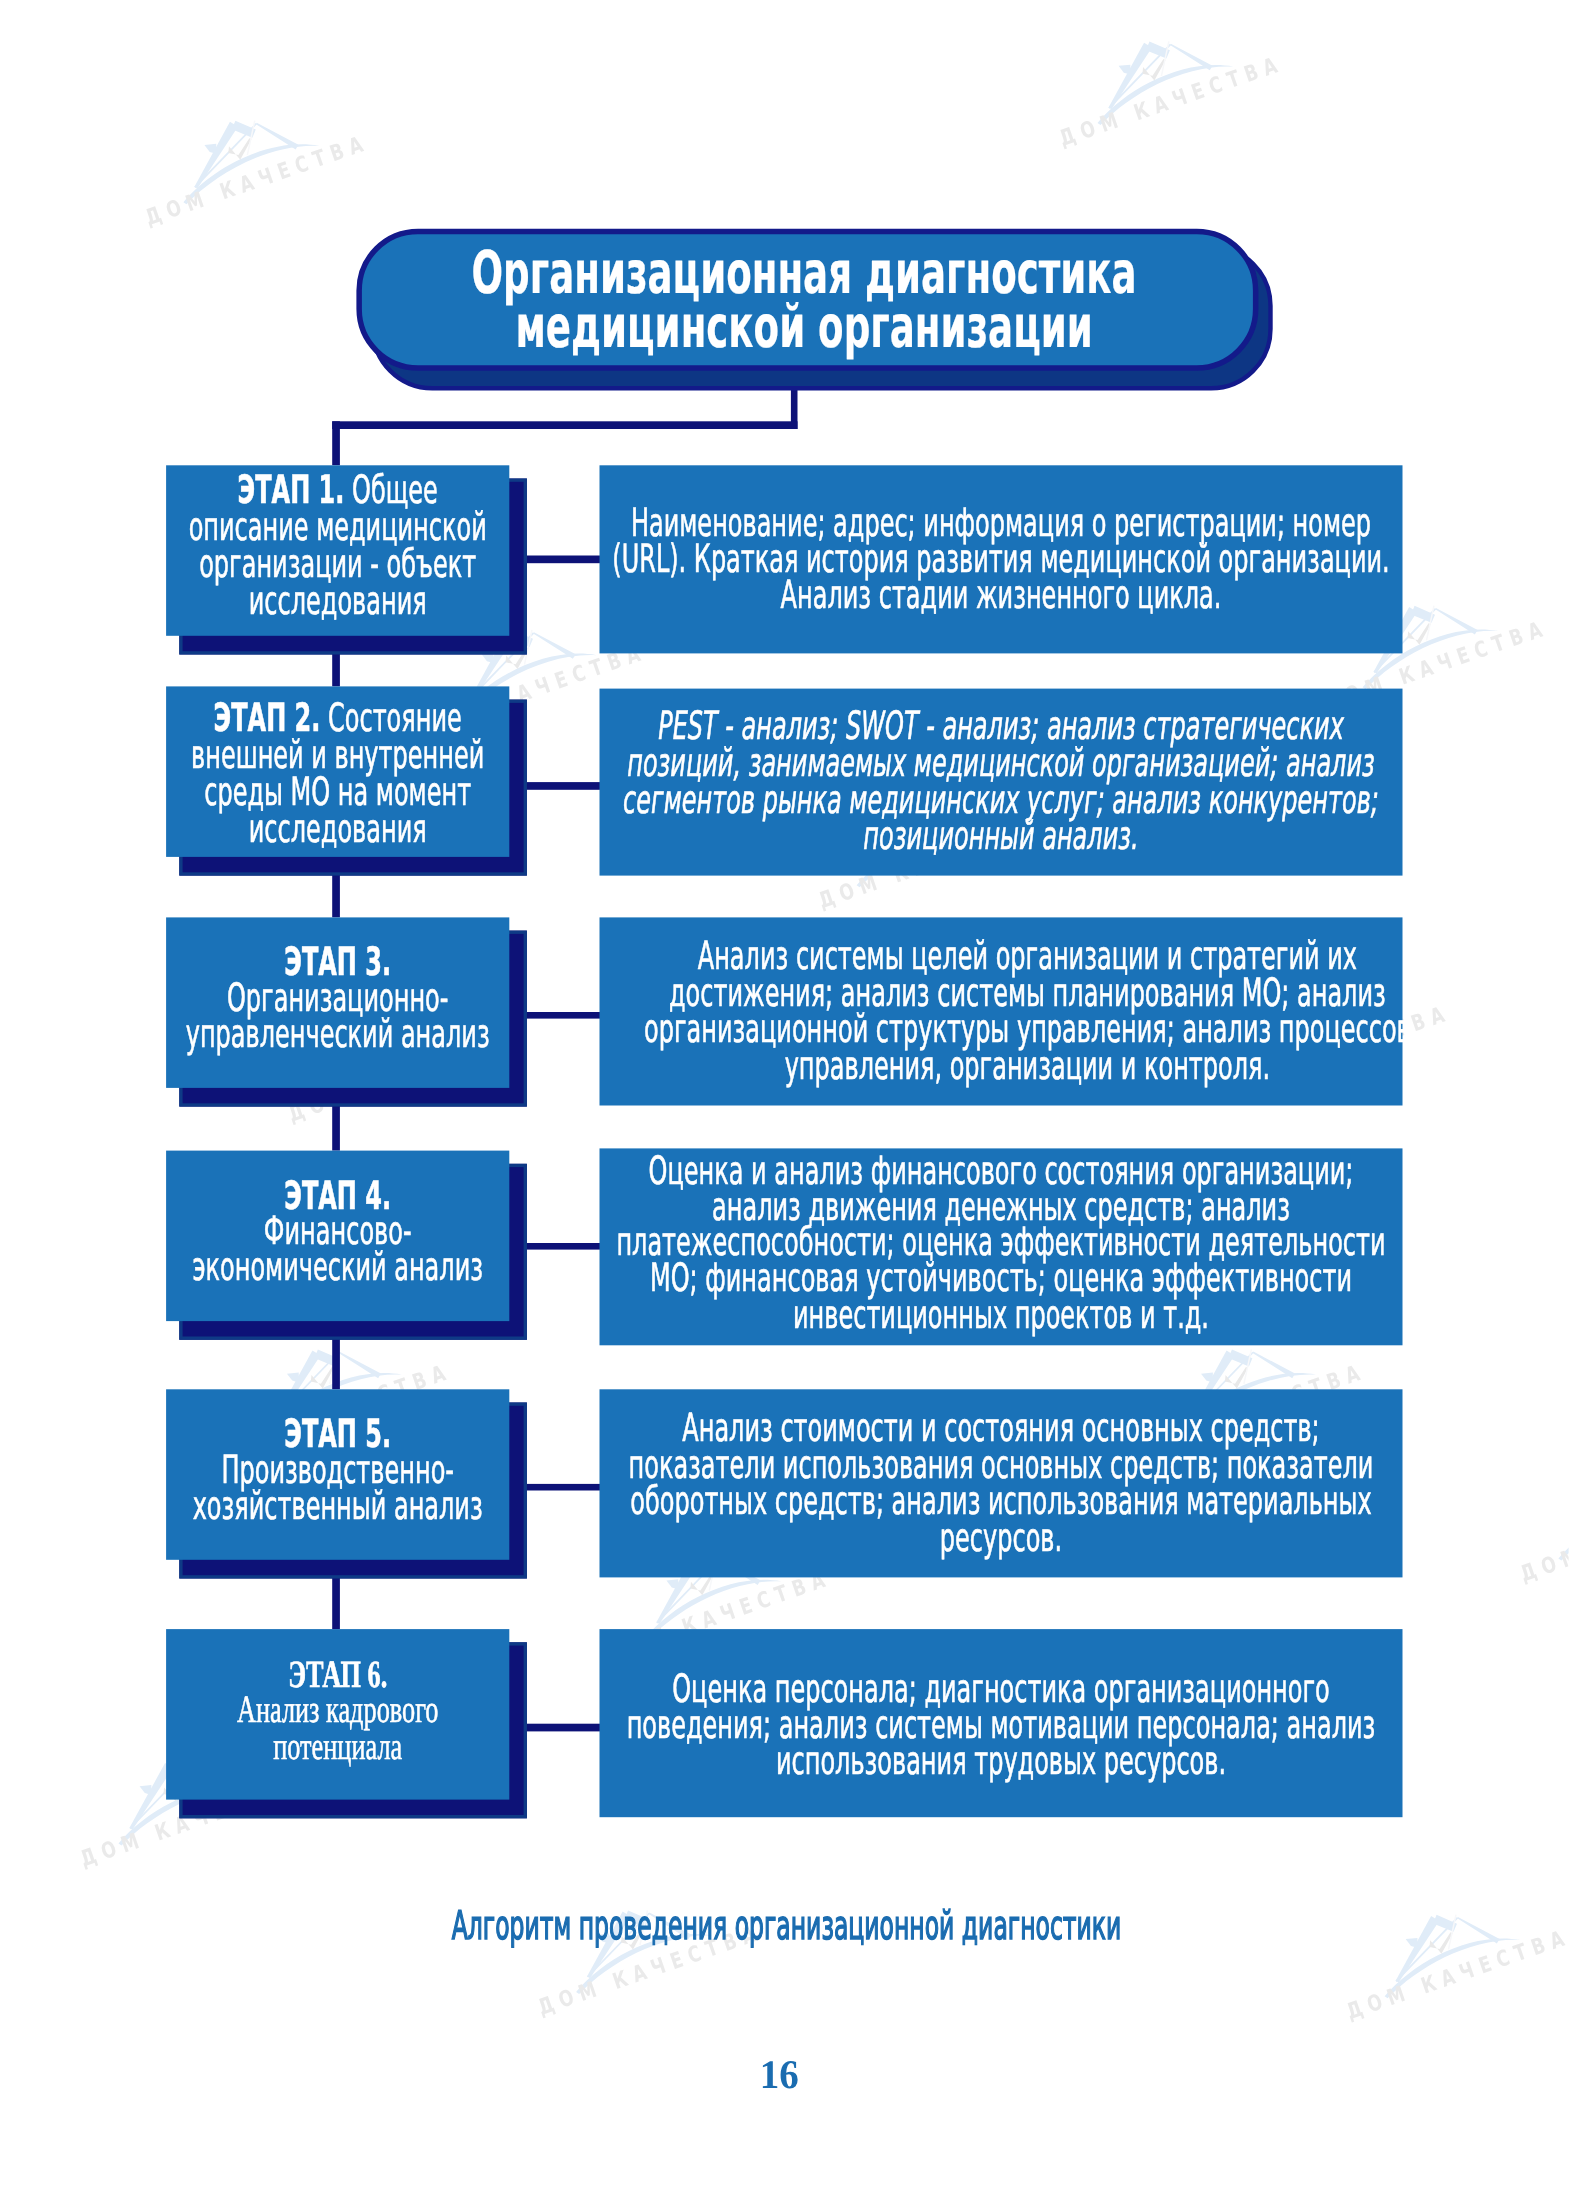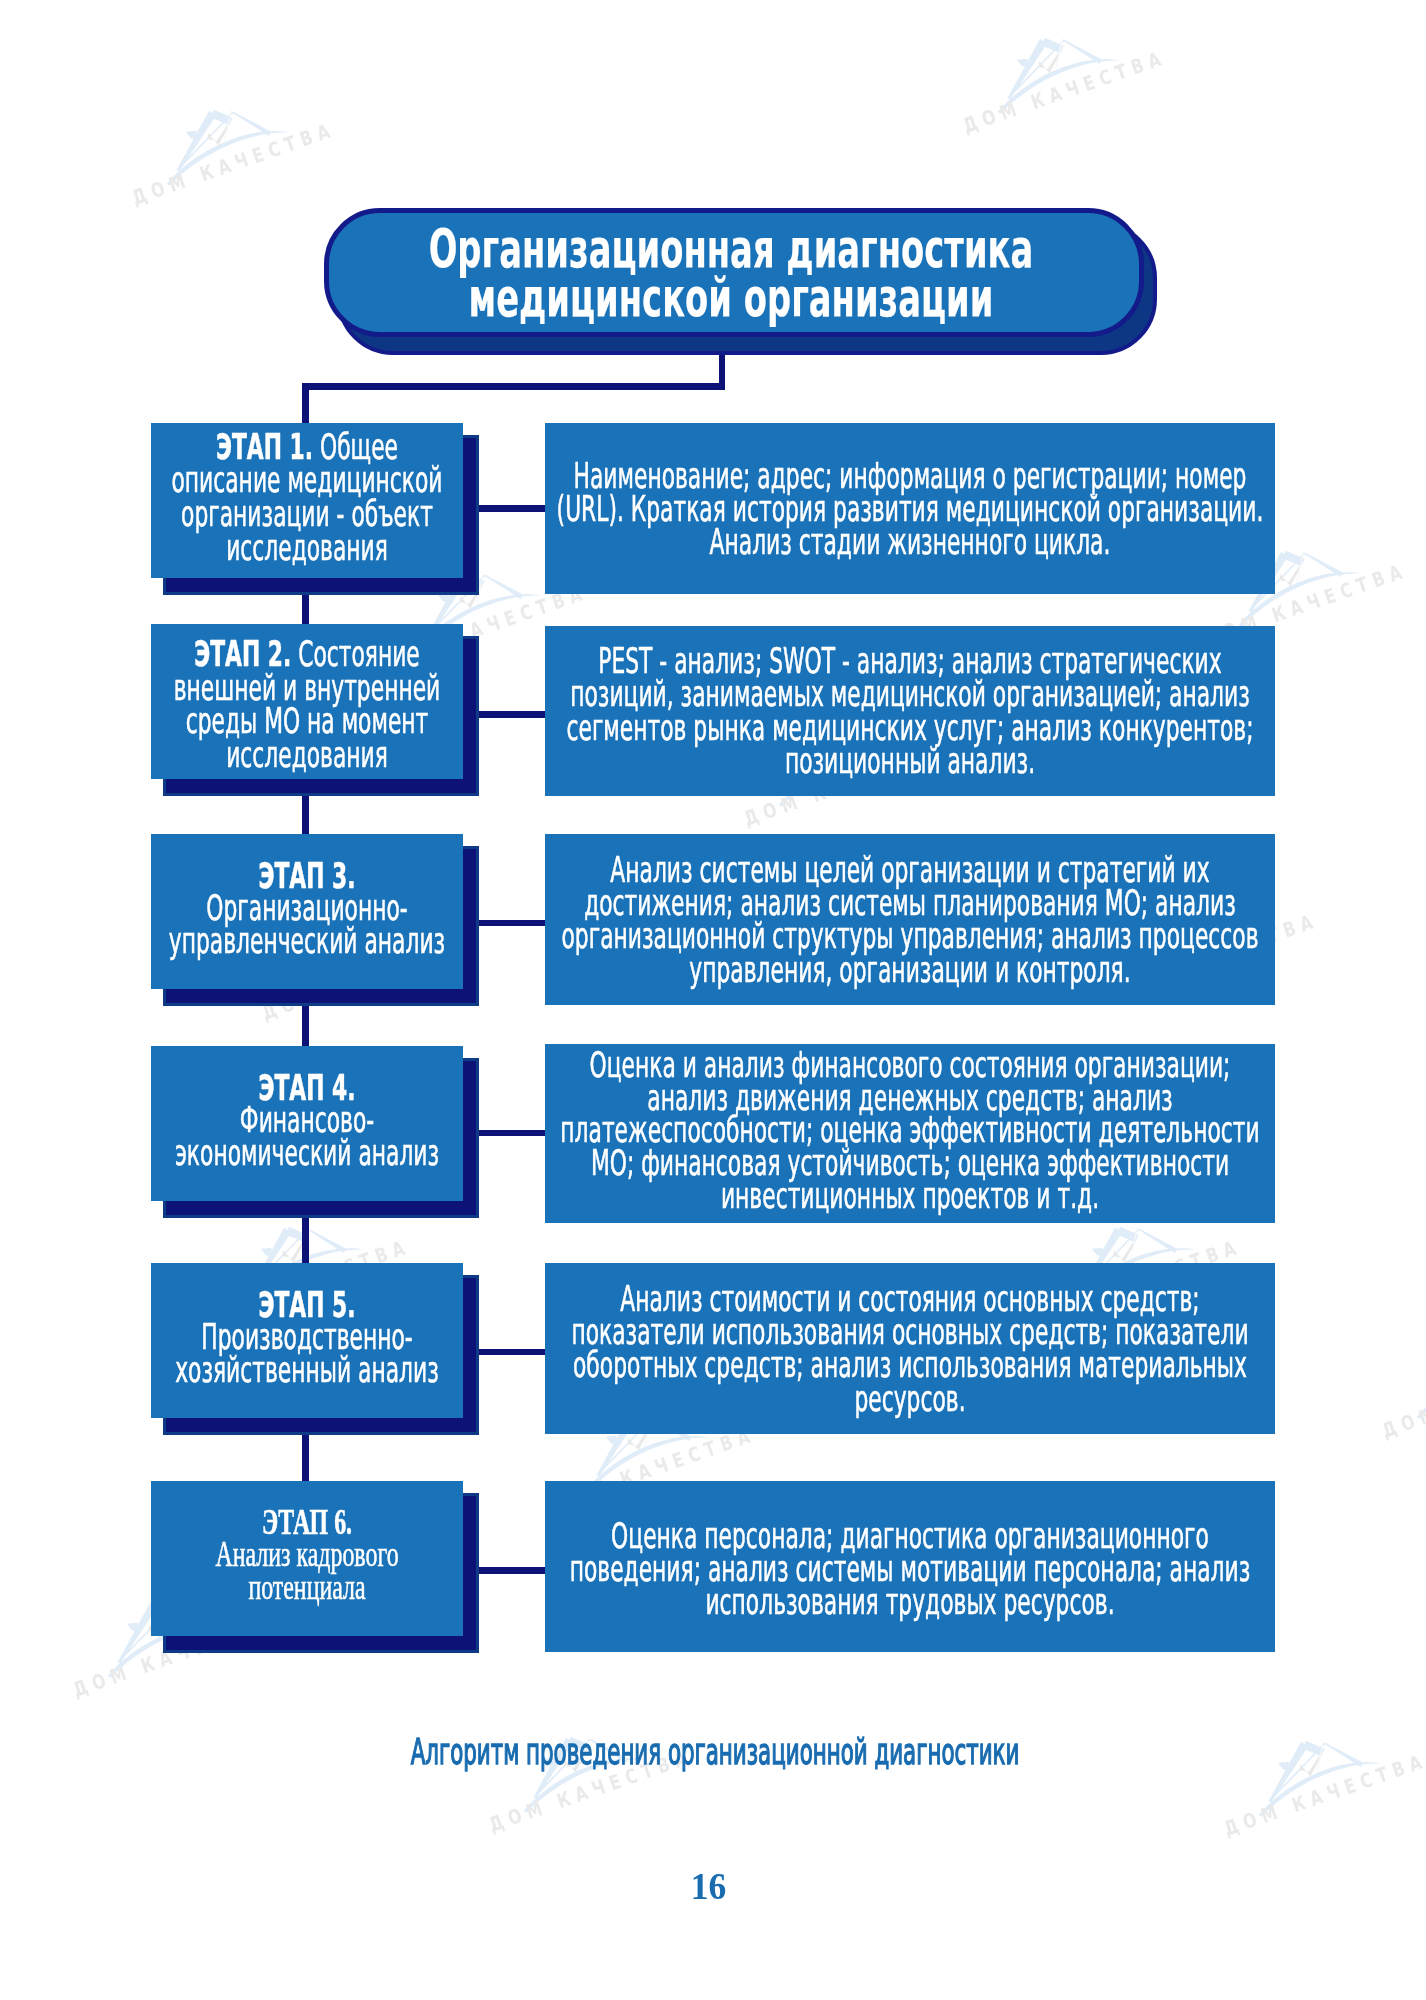--- a/index.html
+++ b/index.html
@@ -365,39 +365,39 @@
           <div class="body" style="left: 0px; top: 0px; width: 312px; height: 155px;"></div>
           <div class="txt" style="left: 0px; width: 312px; font-size: 35.5px; line-height: 33.7px; margin-top: 2.5px;">
             <div class="ln"><span class="sq"><span class="bld">ЭТАП 2.</span> Состояние</span></div>
             <div class="ln"><span class="sq">внешней и внутренней</span></div>
             <div class="ln"><span class="sq">среды МО на момент</span></div>
             <div class="ln"><span class="sq">исследования</span></div>
           </div>
         </div>
         <div class="node" style="left: 545px; top: 626px; width: 730px; height: 170px;">
           <div class="body" style="left: 0px; top: 0px; width: 730px; height: 170px;"></div>
-          <div class="txt" style="left: 0px; width: 730px; font-size: 35.5px; line-height: 33.4px; margin-top: 0px;">
+          <div class="txt" style="left: 0px; width: 730px; font-size: 35.5px; line-height: 33.4px; margin-top: 0px; font-style: italic;">
             <div class="ln"><span class="sq">PEST - анализ; SWOT - анализ; анализ стратегических</span></div>
             <div class="ln"><span class="sq">позиций, занимаемых медицинской организацией; анализ</span></div>
             <div class="ln"><span class="sq">сегментов рынка медицинских услуг; анализ конкурентов;</span></div>
             <div class="ln"><span class="sq">позиционный анализ.</span></div>
           </div>
         </div>
         <div class="node" style="left: 151px; top: 834px; width: 312px; height: 155px;">
           <div class="shadow" style="left: 12px; top: 12px; width: 316px; height: 160px;"></div>
           <div class="body" style="left: 0px; top: 0px; width: 312px; height: 155px;"></div>
           <div class="txt" style="left: 0px; width: 312px; font-size: 35.5px; line-height: 32.8px; margin-top: -3px;">
             <div class="ln"><span class="sq"><span class="bld">ЭТАП 3.</span></span></div>
             <div class="ln"><span class="sq">Организационно-</span></div>
             <div class="ln"><span class="sq">управленческий анализ</span></div>
           </div>
         </div>
         <div class="node" style="left: 545px; top: 834px; width: 730px; height: 171px;">
           <div class="body" style="left: 0px; top: 0px; width: 730px; height: 171px;"></div>
-          <div class="txt" style="left: 0px; width: 730px; font-size: 35.5px; line-height: 33.4px; margin-top: 0px;">
+          <div class="txt" style="left: 0px; width: 730px; font-size: 35.5px; line-height: 33.4px; margin-top: 0px; padding-left: 24px;">
             <div class="ln"><span class="sq">Анализ системы целей организации и стратегий их</span></div>
             <div class="ln"><span class="sq">достижения; анализ системы планирования МО; анализ</span></div>
             <div class="ln"><span class="sq">организационной структуры управления; анализ процессов</span></div>
             <div class="ln"><span class="sq">управления, организации и контроля.</span></div>
           </div>
         </div>
         <div class="node" style="left: 151px; top: 1046px; width: 312px; height: 155px;">
           <div class="shadow" style="left: 12px; top: 12px; width: 316px; height: 160px;"></div>
           <div class="body" style="left: 0px; top: 0px; width: 312px; height: 155px;"></div>
           <div class="txt" style="left: 0px; width: 312px; font-size: 35.5px; line-height: 32.8px; margin-top: -3px;">

